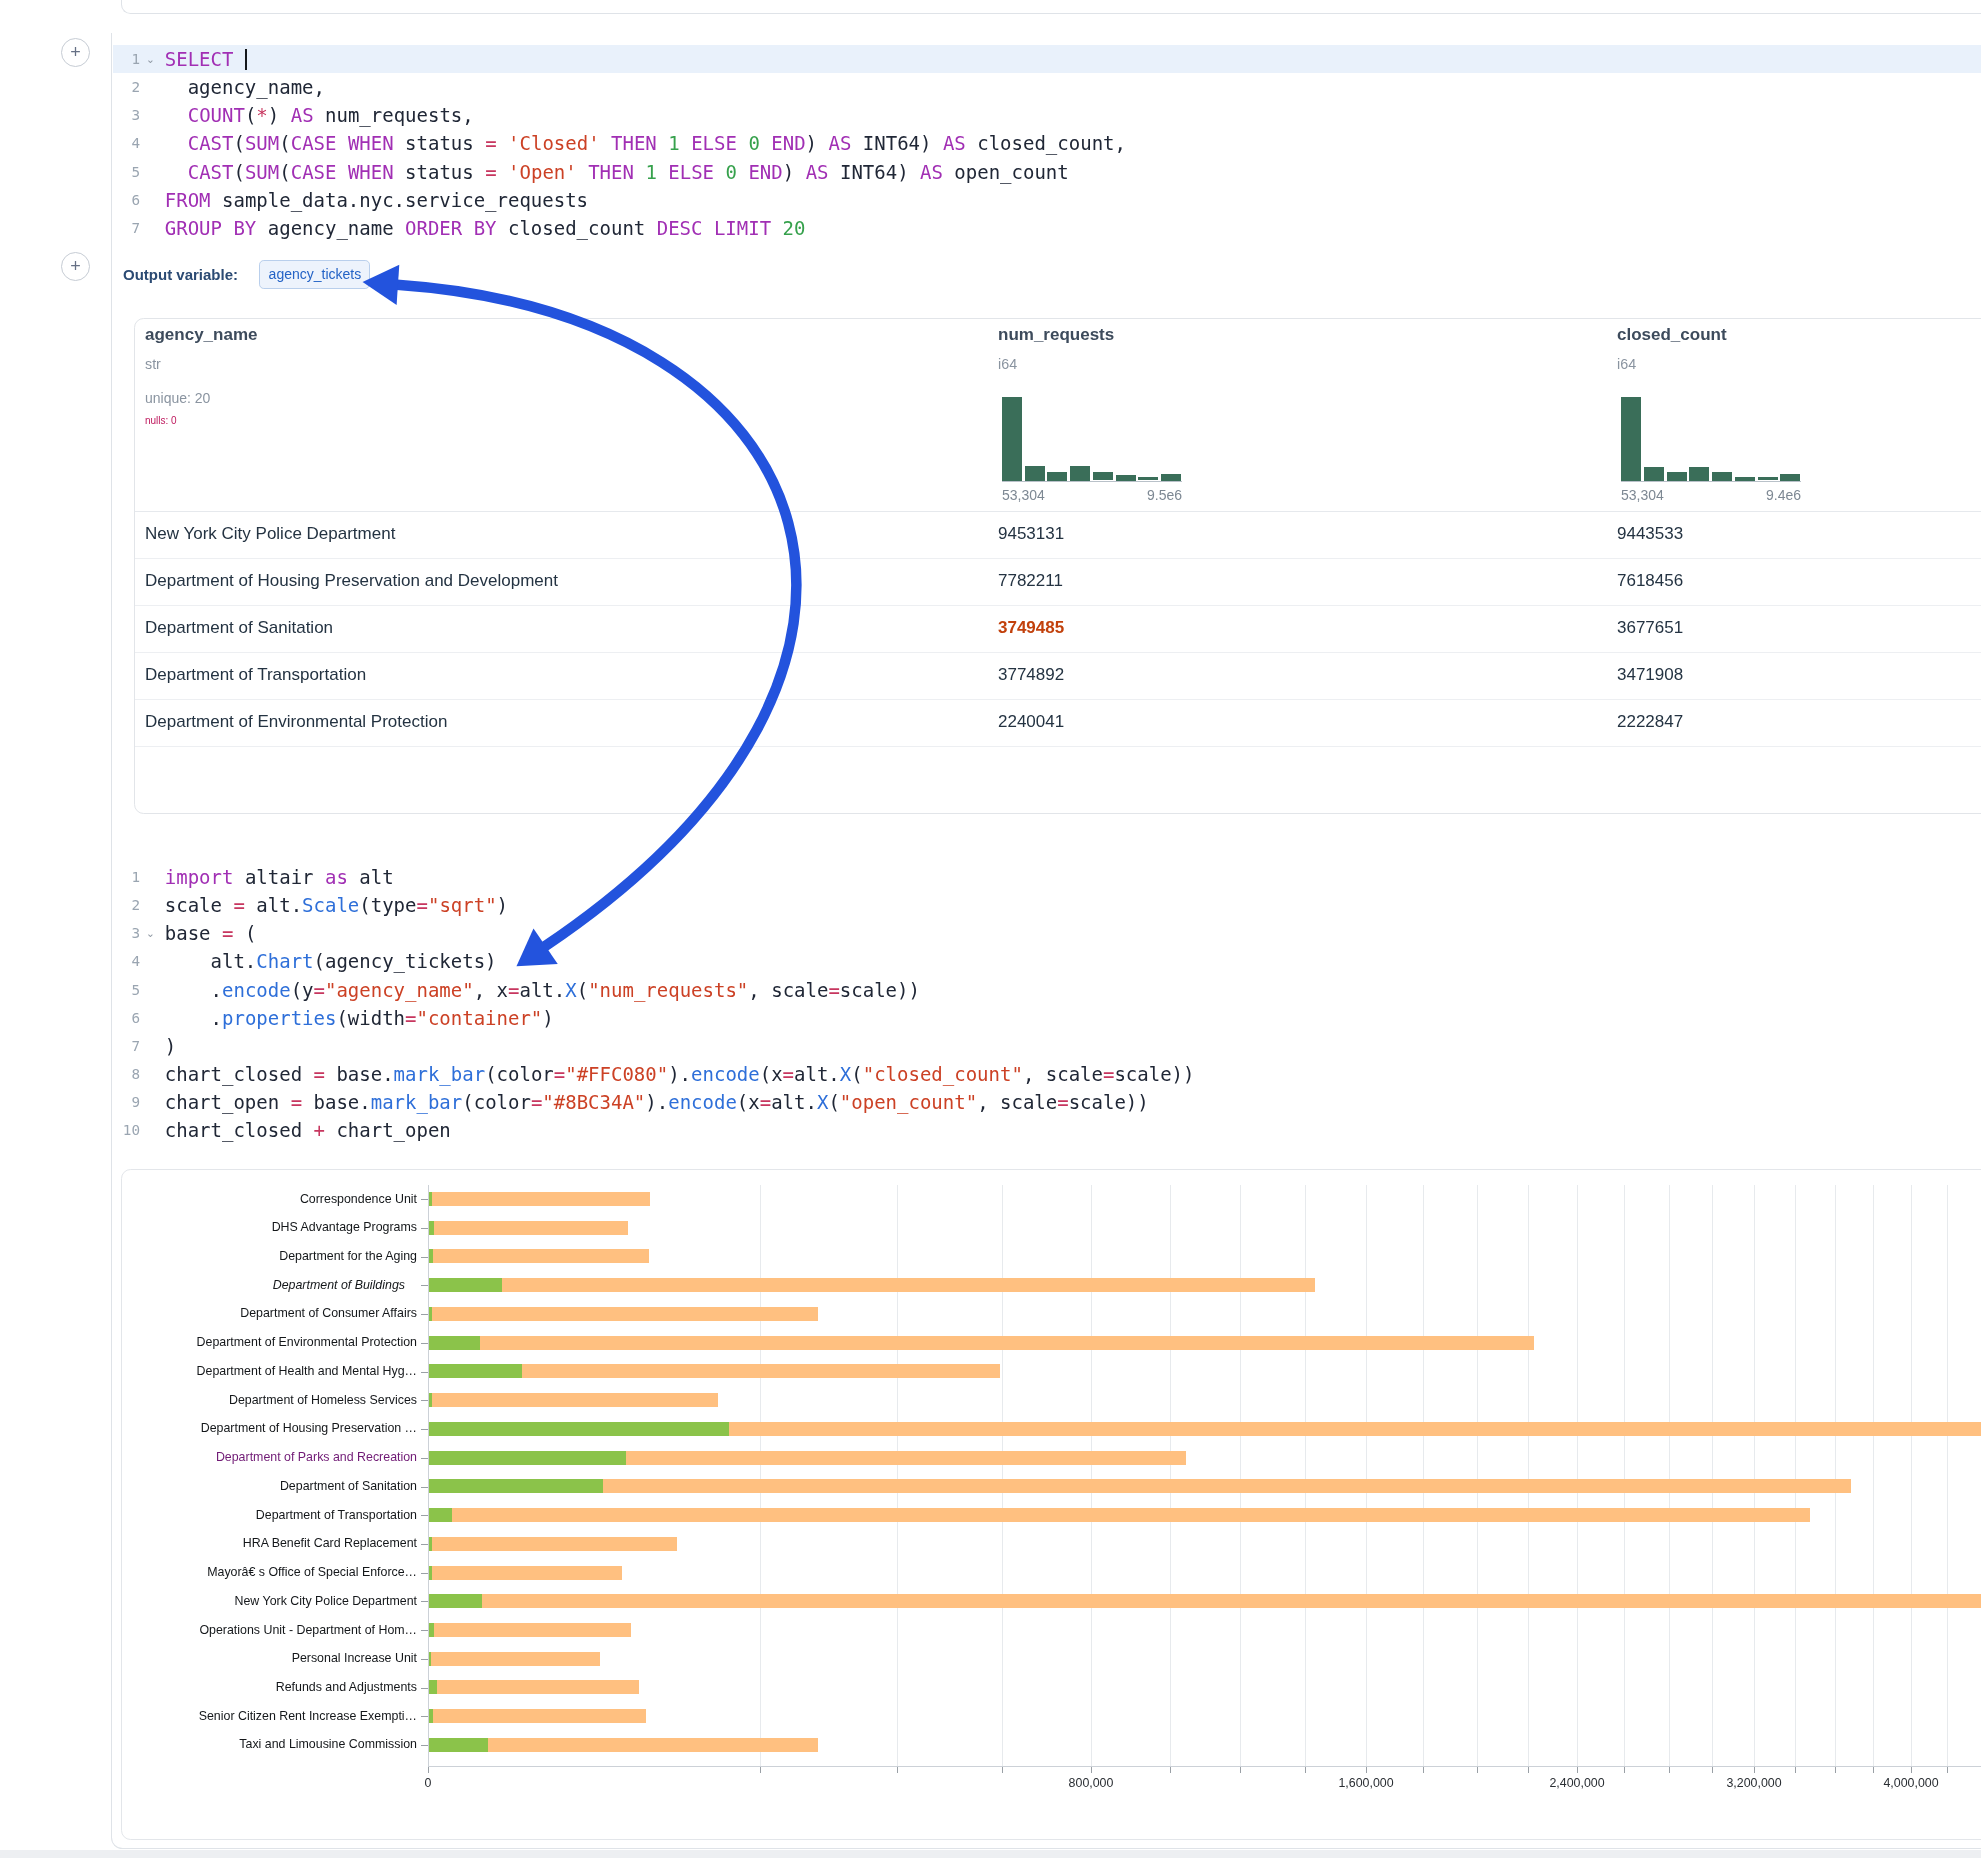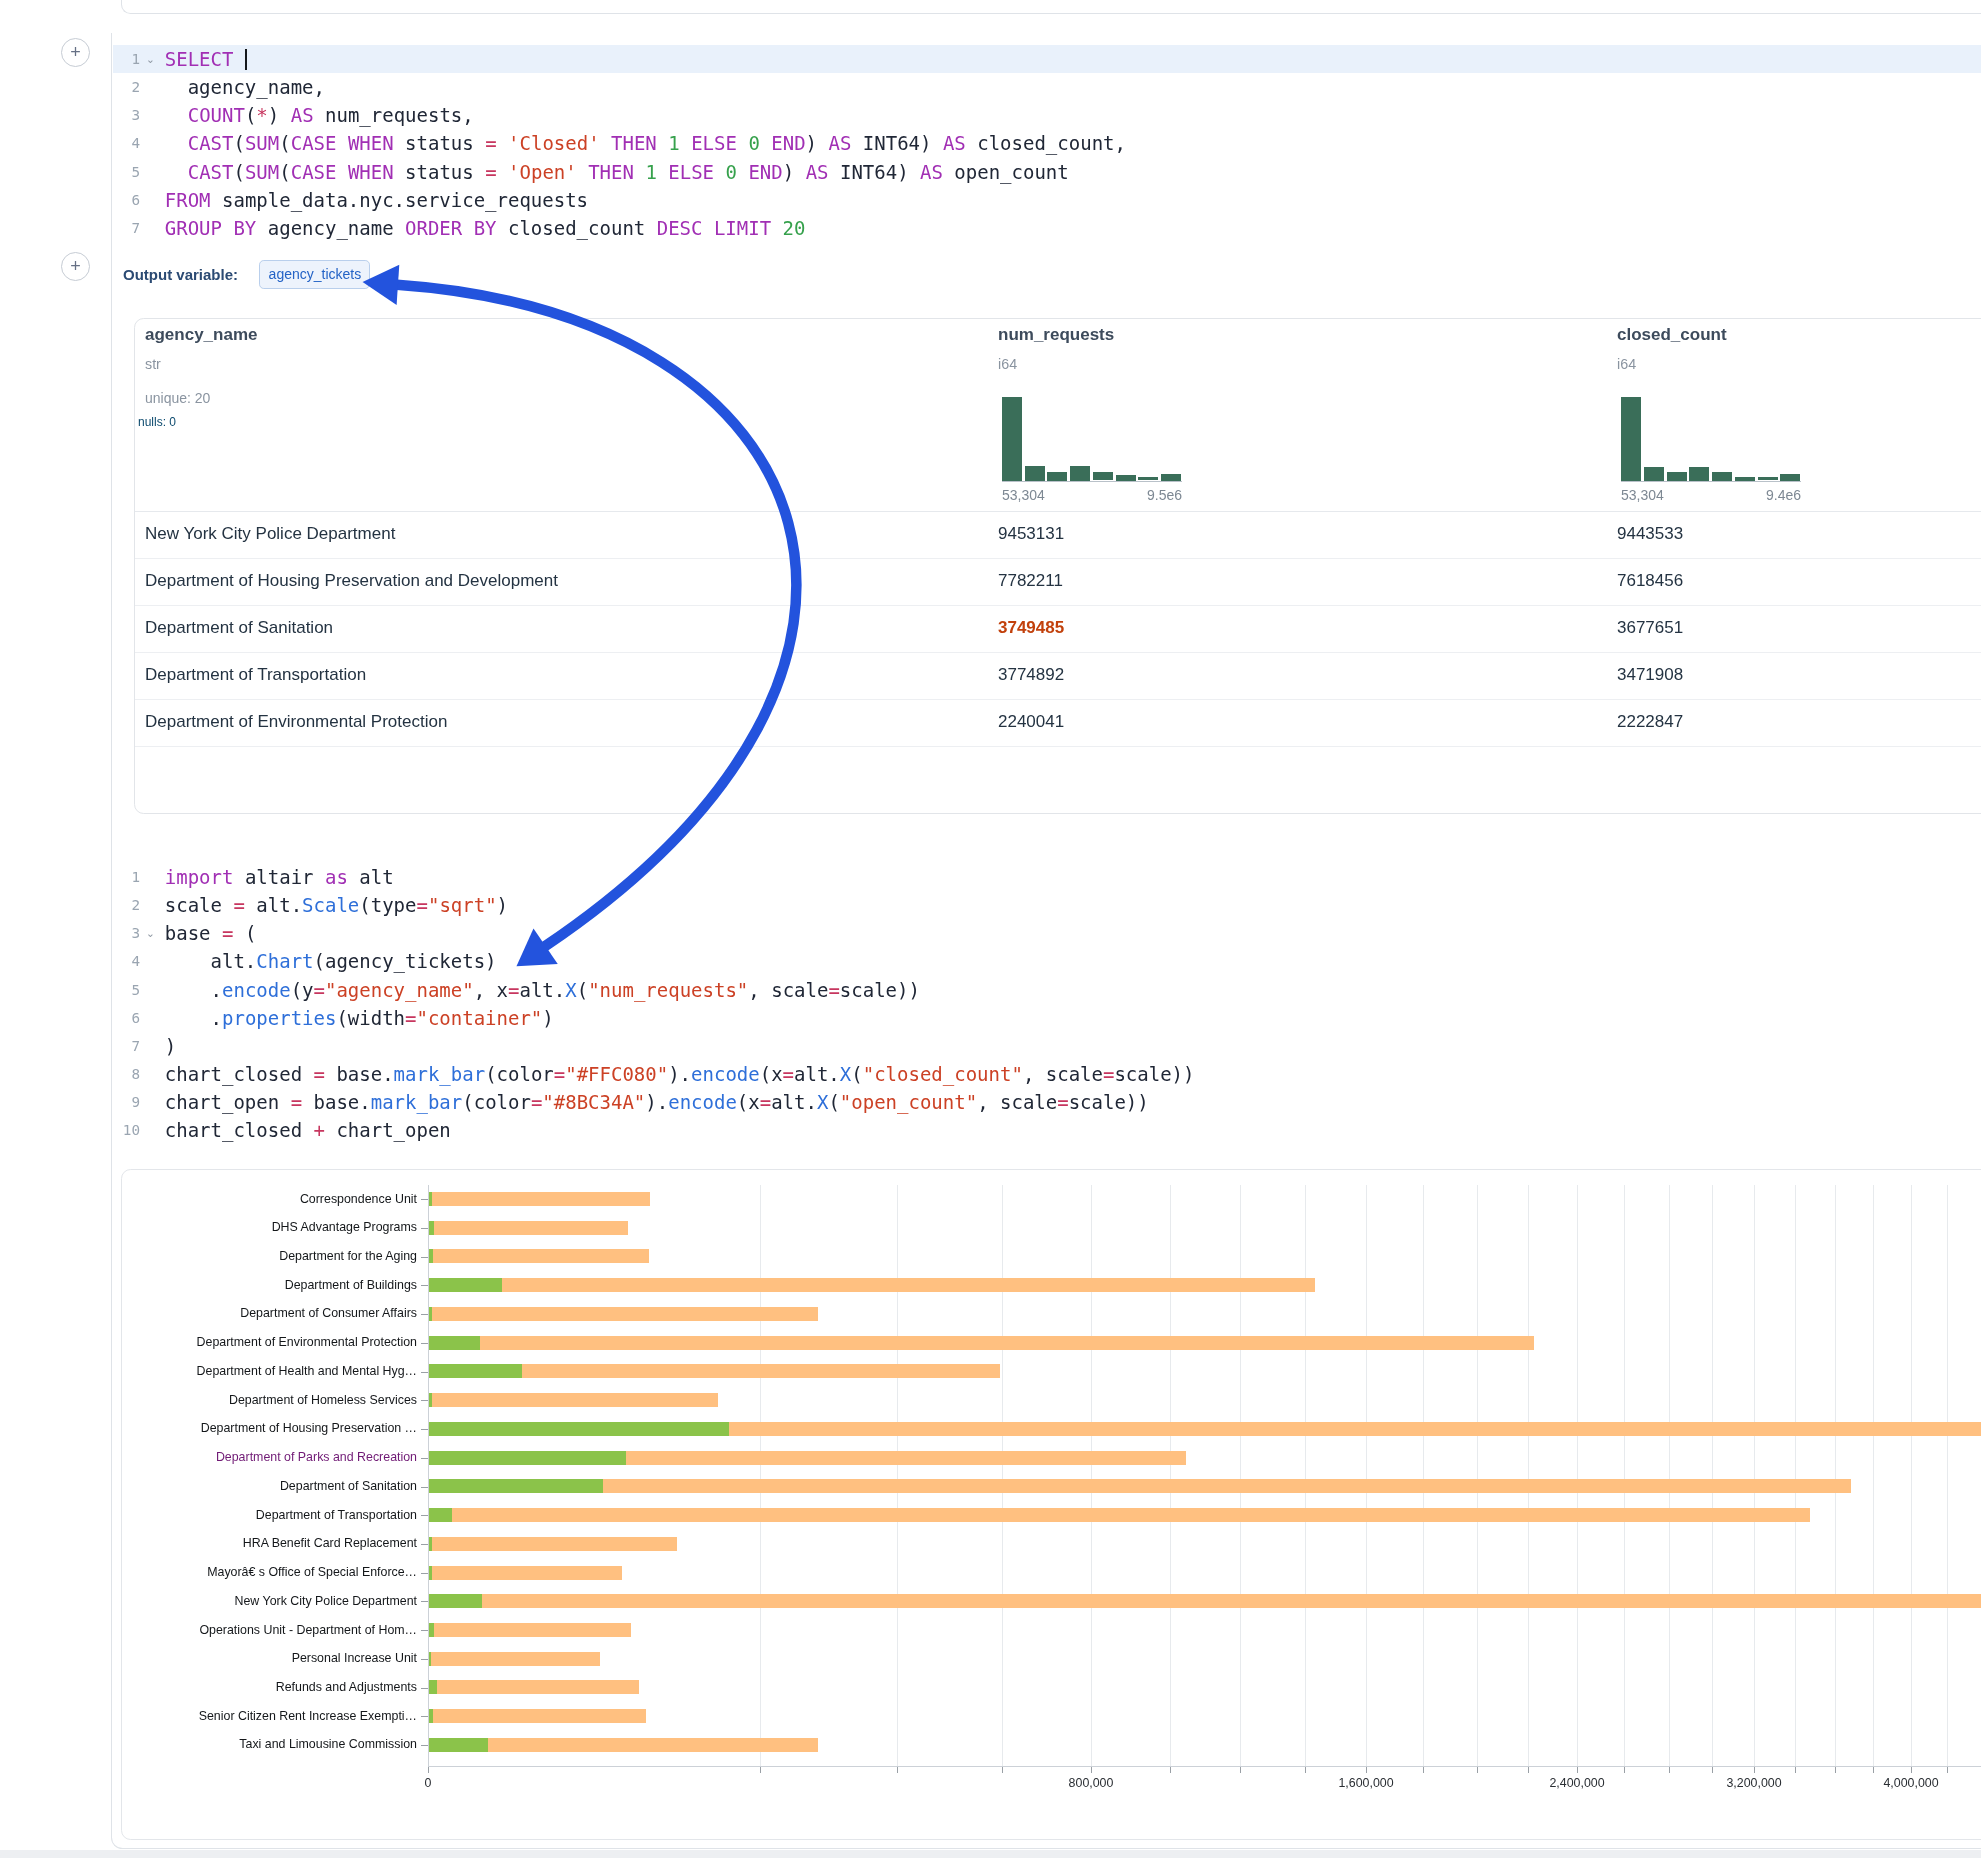--- a/index.html
+++ b/index.html
@@ -156,21 +156,21 @@
       <div class="code-line" style="top: 253px;">
         <span class="ln">10</span>
         <span class="fold"></span>
         <span class="ct"><span>chart_closed </span><span class="op">+</span><span> chart_open</span></span>
       </div>
     </div>
     <div class="abs" style="left: 134px; top: 318px; width: 1864px; height: 494px; background: rgb(255, 255, 255); border: 1px solid rgb(226, 229, 233); border-radius: 9.6px;"></div>
     <div class="abs" style="left: 145px; top: 325px; font-size: 17px; font-weight: bold; color: rgb(61, 75, 92);">agency_name</div>
     <div class="abs" style="left: 145px; top: 356px; font-size: 14.3px; color: rgb(138, 148, 160);">str</div>
     <div class="abs" style="left: 145px; top: 390px; font-size: 14px; color: rgb(138, 148, 160);">unique: 20</div>
-    <div class="abs" style="left: 138px; top: 415px; font-size: 12px; color: #0c4a6e;">nulls: 0</div>
+    <div class="abs" style="left: 145px; top: 415px; font-size: 10px; color: #be185d;">nulls: 0</div>
     <div class="abs" style="left: 998px; top: 325px; font-size: 17px; font-weight: bold; color: rgb(61, 75, 92);">num_requests</div>
     <div class="abs" style="left: 998px; top: 356px; font-size: 14.3px; color: rgb(138, 148, 160);">i64</div>
     <div class="abs" style="left: 1002px; top: 397px; width: 20px; height: 84px; background: rgb(58, 110, 89);"></div>
     <div class="abs" style="left: 1025px; top: 466px; width: 20px; height: 15px; background: rgb(58, 110, 89);"></div>
     <div class="abs" style="left: 1047px; top: 472px; width: 20px; height: 9.3px; background: rgb(58, 110, 89);"></div>
     <div class="abs" style="left: 1070px; top: 466px; width: 20px; height: 15px; background: rgb(58, 110, 89);"></div>
     <div class="abs" style="left: 1093px; top: 472px; width: 20px; height: 8.4px; background: rgb(58, 110, 89);"></div>
     <div class="abs" style="left: 1116px; top: 475px; width: 20px; height: 5.9px; background: rgb(58, 110, 89);"></div>
     <div class="abs" style="left: 1138px; top: 477px; width: 20px; height: 3.4px; background: rgb(58, 110, 89);"></div>
     <div class="abs" style="left: 1161px; top: 474px; width: 20px; height: 6.7px; background: rgb(58, 110, 89);"></div>
@@ -268,21 +268,21 @@
     <div class="abs" style="left: 429px; top: 1192px; width: 221px; height: 14.3px; background: rgb(255, 192, 128);"></div>
     <div class="abs" style="left: 429px; top: 1192px; width: 2.6px; height: 14.3px; background: rgb(139, 195, 74);"></div>
     <div class="abs" style="left: 111px; top: 1220px; width: 306px; text-align: right; font-size: 12.4px; color: rgb(20, 23, 26); white-space: nowrap; overflow: hidden;">DHS Advantage Programs</div>
     <div class="abs" style="left: 421px; top: 1228px; width: 6.7px; height: 1px; background: rgb(154, 160, 166);"></div>
     <div class="abs" style="left: 429px; top: 1221px; width: 199px; height: 14.3px; background: rgb(255, 192, 128);"></div>
     <div class="abs" style="left: 429px; top: 1221px; width: 5.1px; height: 14.3px; background: rgb(139, 195, 74);"></div>
     <div class="abs" style="left: 111px; top: 1249px; width: 306px; text-align: right; font-size: 12.4px; color: rgb(20, 23, 26); white-space: nowrap; overflow: hidden;">Department for the Aging</div>
     <div class="abs" style="left: 421px; top: 1257px; width: 6.7px; height: 1px; background: rgb(154, 160, 166);"></div>
     <div class="abs" style="left: 429px; top: 1249px; width: 220px; height: 14.3px; background: rgb(255, 192, 128);"></div>
     <div class="abs" style="left: 429px; top: 1249px; width: 3.8px; height: 14.3px; background: rgb(139, 195, 74);"></div>
-    <div class="abs" style="left: 111px; top: 1278px; width: 306px; text-align: right; font-size: 12.4px; color: rgb(20, 23, 26); white-space: nowrap; overflow: hidden;">Department of Buildings</div>
+    <div class="abs" style="left: 99px; top: 1278px; width: 306px; text-align: right; font-size: 12.4px; color: rgb(20, 23, 26); white-space: nowrap; overflow: hidden; font-style: italic;">Department of Buildings</div>
     <div class="abs" style="left: 421px; top: 1285px; width: 6.7px; height: 1px; background: rgb(154, 160, 166);"></div>
     <div class="abs" style="left: 429px; top: 1278px; width: 886px; height: 14.3px; background: rgb(255, 192, 128);"></div>
     <div class="abs" style="left: 429px; top: 1278px; width: 73px; height: 14.3px; background: rgb(139, 195, 74);"></div>
     <div class="abs" style="left: 111px; top: 1306px; width: 306px; text-align: right; font-size: 12.4px; color: rgb(20, 23, 26); white-space: nowrap; overflow: hidden;">Department of Consumer Affairs</div>
     <div class="abs" style="left: 421px; top: 1314px; width: 6.7px; height: 1px; background: rgb(154, 160, 166);"></div>
     <div class="abs" style="left: 429px; top: 1307px; width: 389px; height: 14.3px; background: rgb(255, 192, 128);"></div>
     <div class="abs" style="left: 429px; top: 1307px; width: 2.6px; height: 14.3px; background: rgb(139, 195, 74);"></div>
     <div class="abs" style="left: 111px; top: 1335px; width: 306px; text-align: right; font-size: 12.4px; color: rgb(20, 23, 26); white-space: nowrap; overflow: hidden;">Department of Environmental Protection</div>
     <div class="abs" style="left: 421px; top: 1343px; width: 6.7px; height: 1px; background: rgb(154, 160, 166);"></div>
     <div class="abs" style="left: 429px; top: 1336px; width: 1105px; height: 14.3px; background: rgb(255, 192, 128);"></div>

